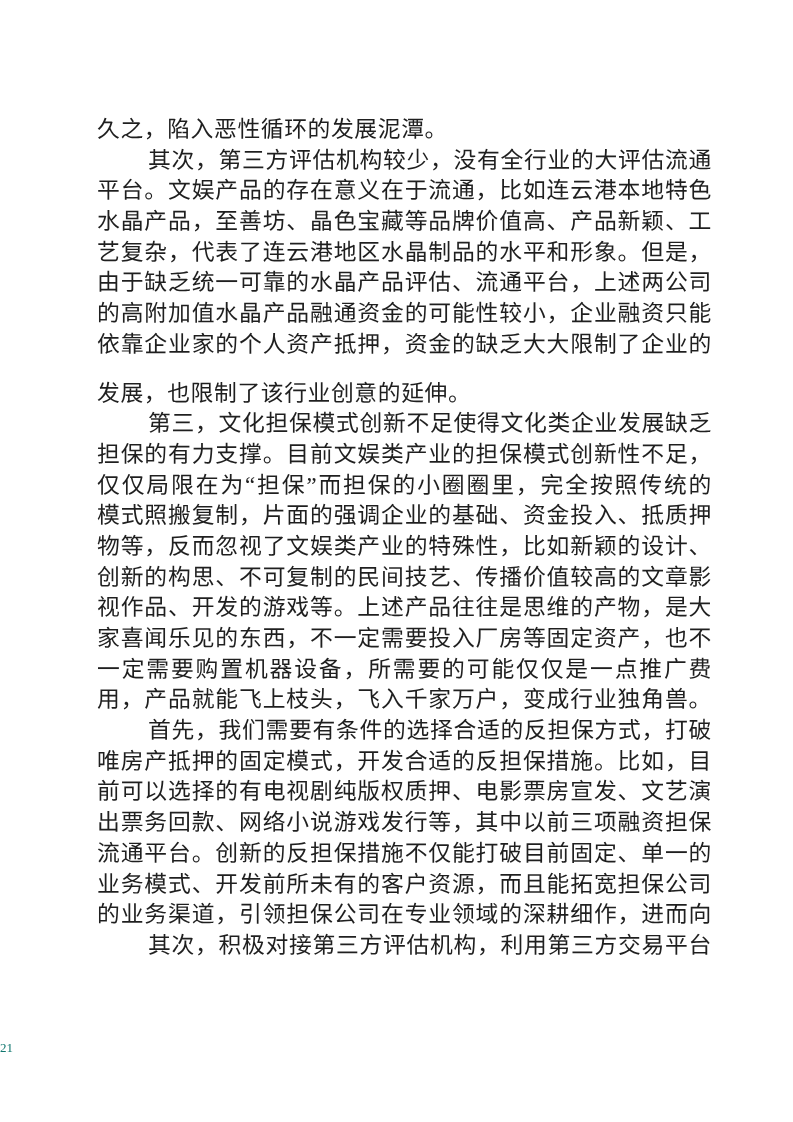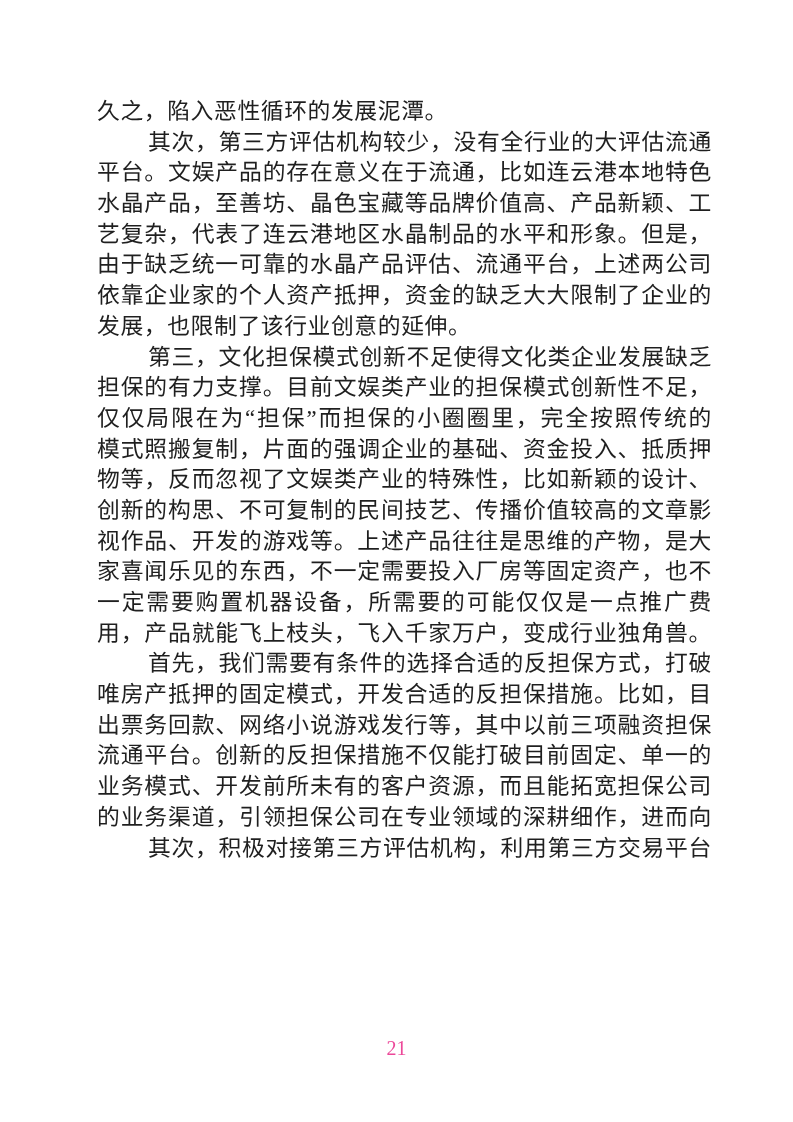--- a/index.html
+++ b/index.html
@@ -28,60 +28,62 @@
     height: 30.7px;
     letter-spacing: 0.6px;
     text-align: justify;
     text-align-last: justify;
     text-justify: inter-character;
     white-space: normal;
     overflow: hidden;
   }
   .ln.end {
     text-align-last: left;
+    margin-top: 18px;
   }
   .ln.ind {
     text-indent: 51px;
   }
   .page-number {
     position: absolute;
     left: 0;
     right: 0;
     top: 1039px;
-    text-align: center;
-    font-size: 20px;
+    font-size: 13px;
     line-height: 18px;
-    color: #ec4899;
+    color: #0f766e;
   }
 </style>
 </head>
 <body>
 
 <div class="page">
   <div class="text-block">
     <div class="ln end">久之，陷入恶性循环的发展泥潭。</div>
     <div class="ln ind">其次，第三方评估机构较少，没有全行业的大评估流通</div>
     <div class="ln">平台。文娱产品的存在意义在于流通，比如连云港本地特色</div>
     <div class="ln">水晶产品，至善坊、晶色宝藏等品牌价值高、产品新颖、工</div>
     <div class="ln">艺复杂，代表了连云港地区水晶制品的水平和形象。但是，</div>
     <div class="ln">由于缺乏统一可靠的水晶产品评估、流通平台，上述两公司</div>
+    <div class="ln">的高附加值水晶产品融通资金的可能性较小，企业融资只能</div>
     <div class="ln">依靠企业家的个人资产抵押，资金的缺乏大大限制了企业的</div>
     <div class="ln end">发展，也限制了该行业创意的延伸。</div>
     <div class="ln ind">第三，文化担保模式创新不足使得文化类企业发展缺乏</div>
     <div class="ln">担保的有力支撑。目前文娱类产业的担保模式创新性不足，</div>
     <div class="ln">仅仅局限在为“担保”而担保的小圈圈里，完全按照传统的</div>
     <div class="ln">模式照搬复制，片面的强调企业的基础、资金投入、抵质押</div>
     <div class="ln">物等，反而忽视了文娱类产业的特殊性，比如新颖的设计、</div>
     <div class="ln">创新的构思、不可复制的民间技艺、传播价值较高的文章影</div>
     <div class="ln">视作品、开发的游戏等。上述产品往往是思维的产物，是大</div>
     <div class="ln">家喜闻乐见的东西，不一定需要投入厂房等固定资产，也不</div>
     <div class="ln">一定需要购置机器设备，所需要的可能仅仅是一点推广费</div>
     <div class="ln">用，产品就能飞上枝头，飞入千家万户，变成行业独角兽。</div>
     <div class="ln ind">首先，我们需要有条件的选择合适的反担保方式，打破</div>
     <div class="ln">唯房产抵押的固定模式，开发合适的反担保措施。比如，目</div>
+    <div class="ln">前可以选择的有电视剧纯版权质押、电影票房宣发、文艺演</div>
     <div class="ln">出票务回款、网络小说游戏发行等，其中以前三项融资担保</div>
     <div class="ln">流通平台。创新的反担保措施不仅能打破目前固定、单一的</div>
     <div class="ln">业务模式、开发前所未有的客户资源，而且能拓宽担保公司</div>
     <div class="ln">的业务渠道，引领担保公司在专业领域的深耕细作，进而向</div>
     <div class="ln ind">其次，积极对接第三方评估机构，利用第三方交易平台</div>
   </div>
 
   <div class="page-number">21</div>
 </div>
 

